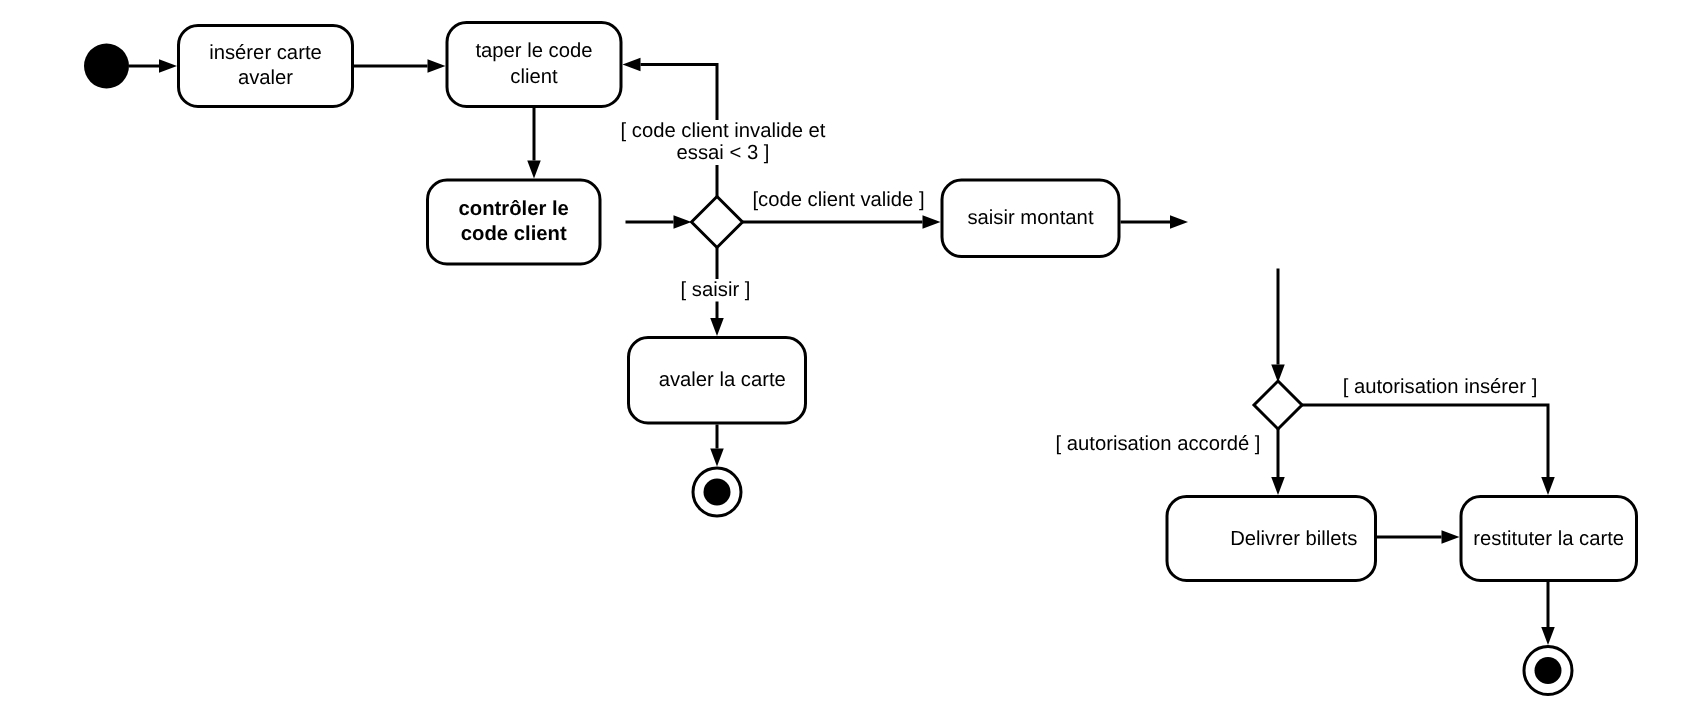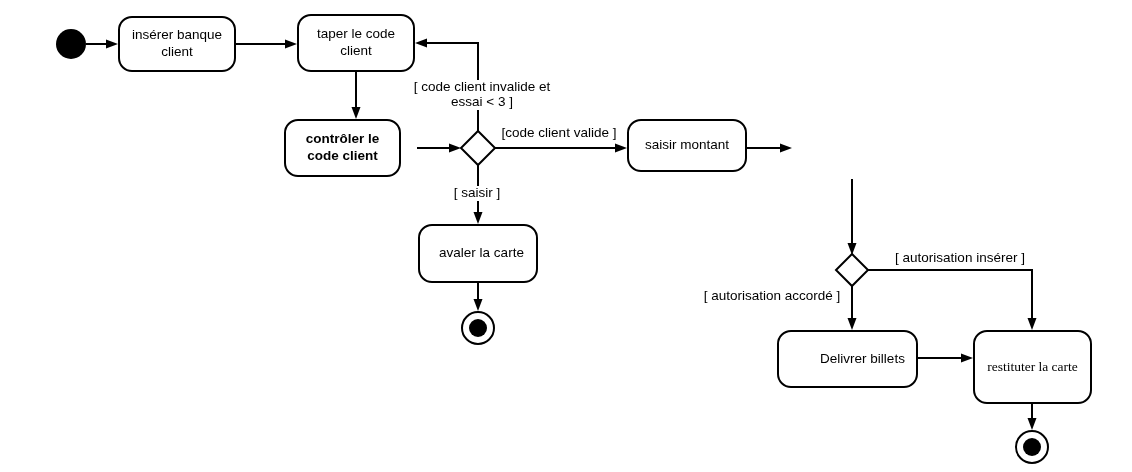--- a/index.html
+++ b/index.html
@@ -74,21 +74,21 @@
     background: #000000;
   }
   
   #act-inserer     { left: 118px; top: 16px;  width: 118px; height: 56px; }
   #act-taper       { left: 297px; top: 14px;  width: 118px; height: 58px; }
   #act-controler   { left: 284px; top: 119px; width: 117px; height: 58px; font-weight: bold; }
   #act-saisir      { left: 627px; top: 119px; width: 120px; height: 53px; }
   #act-verification{ left: 792px; top: 118px; width: 120px; height: 61px; }
   #act-avaler      { left: 418px; top: 224px; width: 120px; height: 59px; padding-left: 13px; }
   #act-delivrer    { left: 777px; top: 330px; width: 141px; height: 58px; padding-left: 36px; }
-  #act-restituter  { left: 973px; top: 330px; width: 119px; height: 74px; font-family: Liberation Serif, serif; }
+  #act-restituter  { left: 973px; top: 330px; width: 119px; height: 58px; }
   
   #guard-invalide { left: 476px; top: 80px; }
   #guard-valide   { left: 559px; top: 126px; }
   #guard-sinon    { left: 477px; top: 186px; }
   #guard-refuse   { left: 960px; top: 251px; }
   #guard-accorde  { left: 772px; top: 289px; }
   
   #start-node  { left: 56px;   top: 29px;  }
   #final-left  { left: 461px;  top: 311px; }
   #final-right { left: 1015px; top: 430px; }
@@ -133,21 +133,21 @@
     </g>
     <g fill="#ffffff" stroke="#000000" stroke-width="2">
       <polygon points="478,131 495,148 478,165 461,148"></polygon>
       <polygon points="852,254 868,270 852,286 836,270"></polygon>
     </g>
   </svg>
 
   <div id="start-node" class="initial-node"></div>
 
   <div id="act-inserer" class="activity">
-    <span>insérer banque client</span>
+    <span>insérer carte avaler</span>
   </div>
   <div id="act-taper" class="activity">
     <span>taper le code client</span>
   </div>
   <div id="act-controler" class="activity">
     <span>contrôler le code client</span>
   </div>
   <div id="act-saisir" class="activity">
     <span>saisir montant</span>
   </div>

